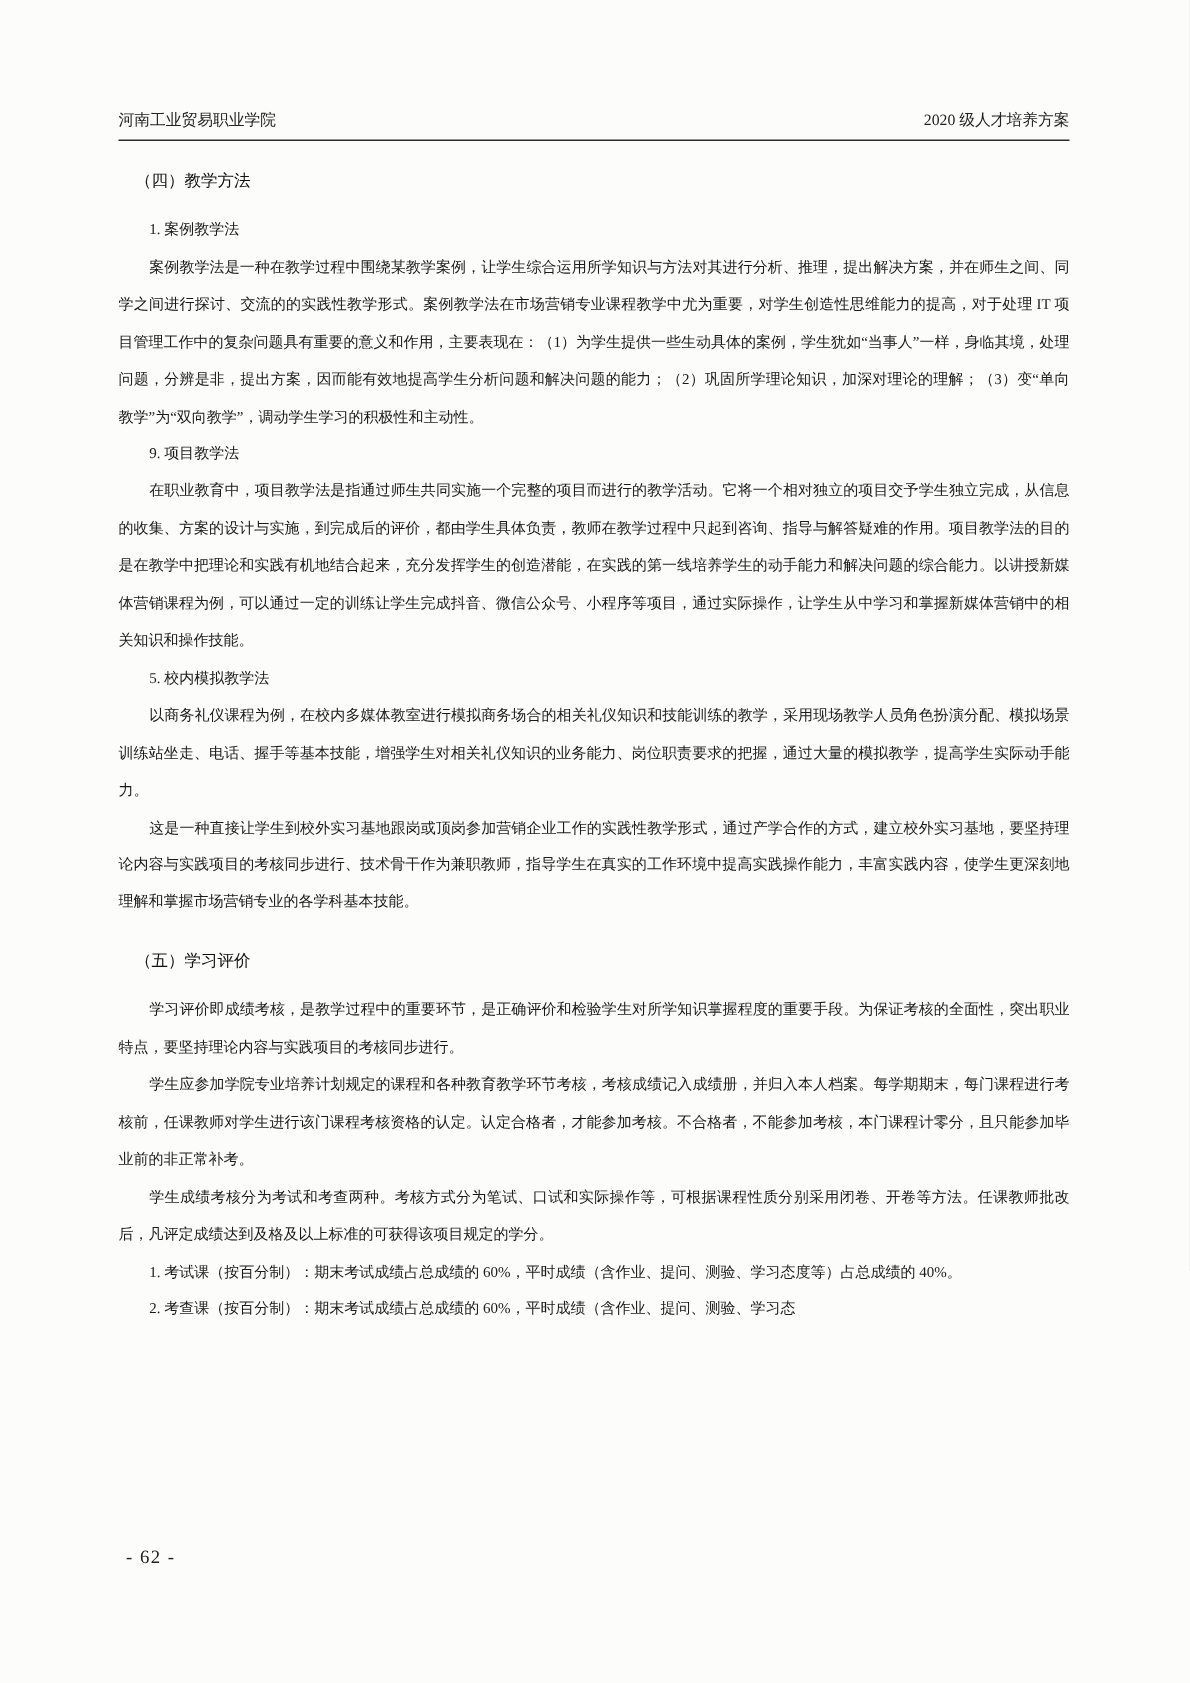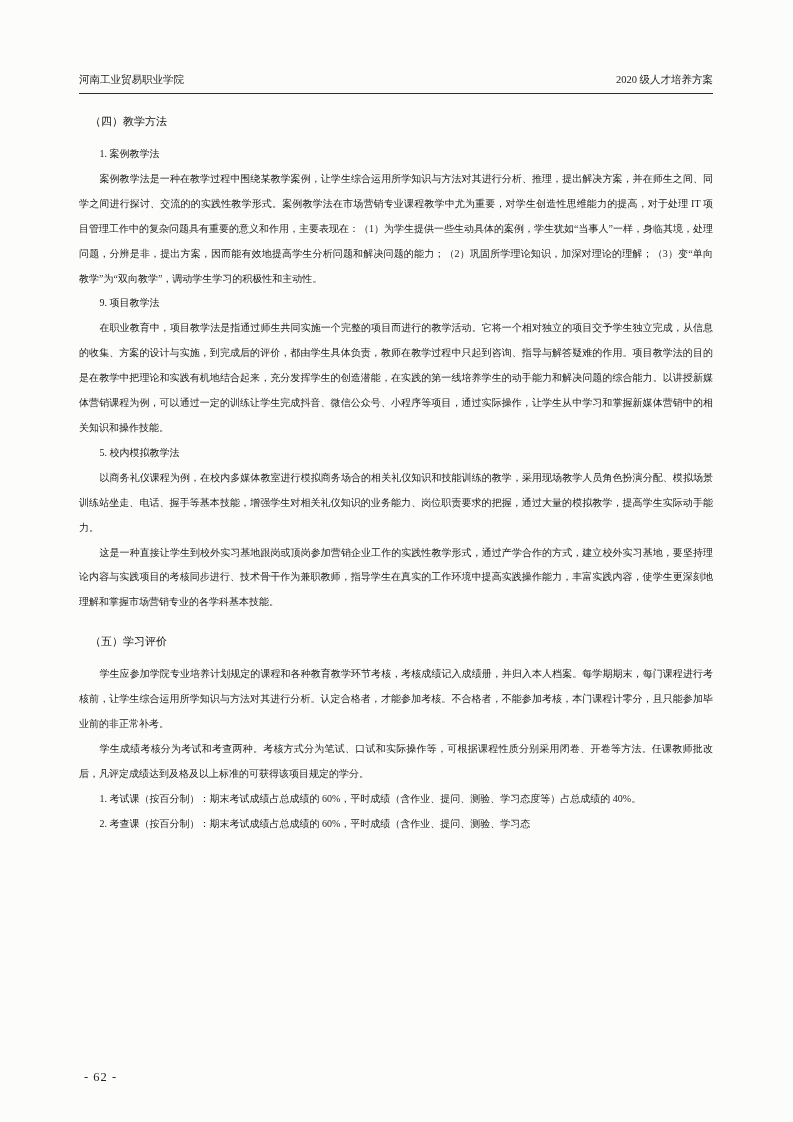--- a/index.html
+++ b/index.html
@@ -49,21 +49,21 @@
     text-justify: inter-ideograph;
     text-indent: 2.05em;
     color: #1a1a1a;
   }
   .sub-heading {
     text-align: left;
   }
   .footer {
     position: absolute;
     left: 84px;
-    top: 1070px;
+    top: 1031px;
     font-size: 12.5px;
     letter-spacing: 1px;
     color: #222;
   }
 </style>
 </head>
 <body>
 
 <div class="page">
 
@@ -82,21 +82,22 @@
     <p class="sub-heading">9. 项目教学法</p>
     <p class="para">在职业教育中，项目教学法是指通过师生共同实施一个完整的项目而进行的教学活动。它将一个相对独立的项目交予学生独立完成，从信息的收集、方案的设计与实施，到完成后的评价，都由学生具体负责，教师在教学过程中只起到咨询、指导与解答疑难的作用。项目教学法的目的是在教学中把理论和实践有机地结合起来，充分发挥学生的创造潜能，在实践的第一线培养学生的动手能力和解决问题的综合能力。以讲授新媒体营销课程为例，可以通过一定的训练让学生完成抖音、微信公众号、小程序等项目，通过实际操作，让学生从中学习和掌握新媒体营销中的相关知识和操作技能。</p>
 
     <p class="sub-heading">5. 校内模拟教学法</p>
     <p class="para">以商务礼仪课程为例，在校内多媒体教室进行模拟商务场合的相关礼仪知识和技能训练的教学，采用现场教学人员角色扮演分配、模拟场景训练站坐走、电话、握手等基本技能，增强学生对相关礼仪知识的业务能力、岗位职责要求的把握，通过大量的模拟教学，提高学生实际动手能力。</p>
 
     <p class="para">这是一种直接让学生到校外实习基地跟岗或顶岗参加营销企业工作的实践性教学形式，通过产学合作的方式，建立校外实习基地，要坚持理论内容与实践项目的考核同步进行、技术骨干作为兼职教师，指导学生在真实的工作环境中提高实践操作能力，丰富实践内容，使学生更深刻地理解和掌握市场营销专业的各学科基本技能。</p>
 
     <h2 class="heading-main heading-five">（五）学习评价</h2>
 
-    <p class="para">学生应参加学院专业培养计划规定的课程和各种教育教学环节考核，考核成绩记入成绩册，并归入本人档案。每学期期末，每门课程进行考核前，让学生综合运用所学知识与方法对其进行分析。认定合格者，才能参加考核。不合格者，不能参加考核，本门课程计零分，且只能参加毕业前的非正常补考。</p>
+    <p class="para">学习评价即成绩考核，是教学过程中的重要环节，是正确评价和检验学生对所学知识掌握程度的重要手段。为保证考核的全面性，突出职业特点，要坚持理论内容与实践项目的考核同步进行。</p>
+    <p class="para">学生应参加学院专业培养计划规定的课程和各种教育教学环节考核，考核成绩记入成绩册，并归入本人档案。每学期期末，每门课程进行考核前，任课教师对学生进行该门课程考核资格的认定。认定合格者，才能参加考核。不合格者，不能参加考核，本门课程计零分，且只能参加毕业前的非正常补考。</p>
     <p class="para">学生成绩考核分为考试和考查两种。考核方式分为笔试、口试和实际操作等，可根据课程性质分别采用闭卷、开卷等方法。任课教师批改后，凡评定成绩达到及格及以上标准的可获得该项目规定的学分。</p>
     <p class="para">1. 考试课（按百分制）：期末考试成绩占总成绩的 60%，平时成绩（含作业、提问、测验、学习态度等）占总成绩的 40%。</p>
     <p class="para">2. 考查课（按百分制）：期末考试成绩占总成绩的 60%，平时成绩（含作业、提问、测验、学习态</p>
 
   </div>
 
   <div class="footer">
     <span>- 62 -</span>
   </div>
 

